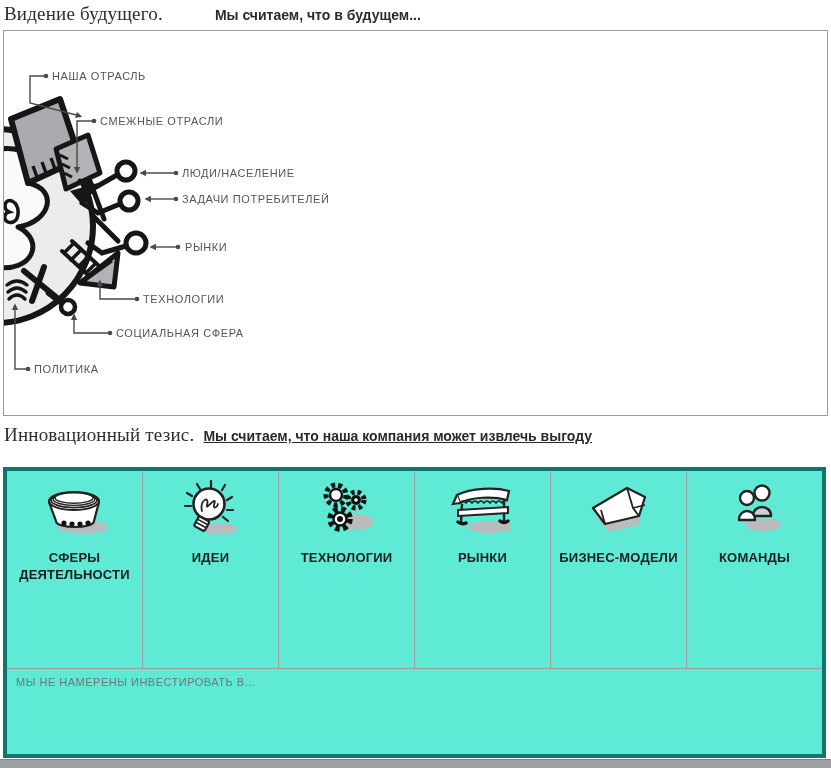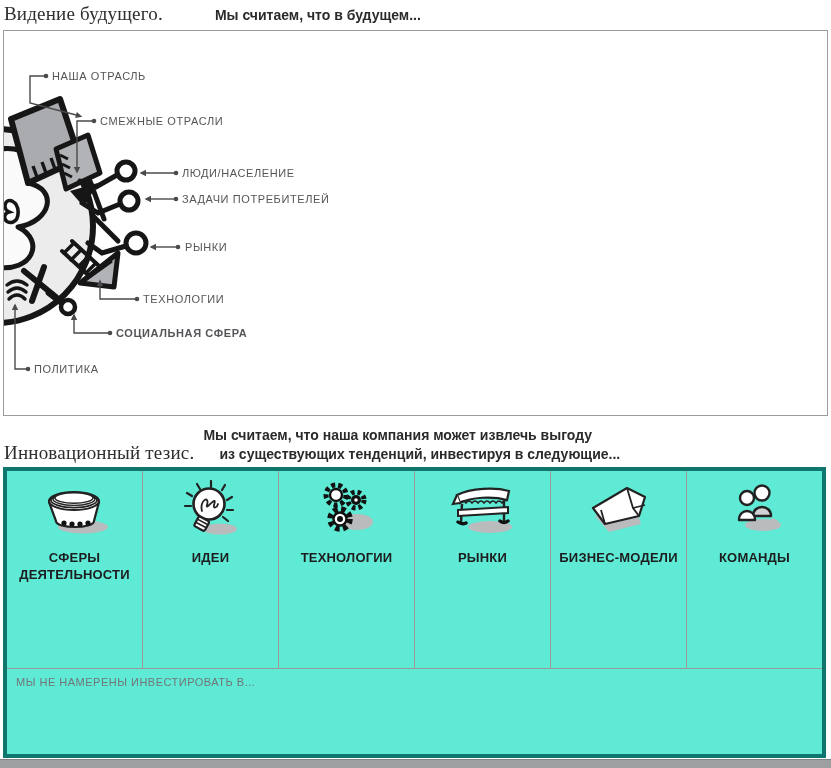--- a/index.html
+++ b/index.html
@@ -20,24 +20,24 @@
     border:1px solid #9b9b9b;background:#fff;box-sizing:content-box;overflow:hidden;
   }
   .vision-box svg{position:absolute;left:0;top:0;display:block;}
   .callout-label{
     position:absolute;font-size:11px;letter-spacing:.6px;color:#545558;
     white-space:nowrap;transform:translateY(-50%);line-height:1;
   }
   .cl-1{left:48px;top:45px;}  .cl-2{left:96px;top:90px;}
   .cl-3{left:178px;top:142px;}.cl-4{left:178px;top:168px;text-align:right;}
   .cl-5{left:181px;top:216px;}.cl-6{left:139px;top:268px;}
-  .cl-7{left:112px;top:302px;font-weight:bold;}.cl-8{left:30px;top:338px;}
+  .cl-7{left:112px;top:302px;}.cl-8{left:30px;top:338px;}
   
   .s2-header{position:absolute;left:4px;top:424px;display:flex;align-items:flex-end;}
-  .s2-sub{margin-left:9px;font-size:14px;font-weight:bold;color:#2a2a2c;line-height:19px;margin-top:2px;}
+  .s2-sub{margin-left:9px;font-size:14px;font-weight:bold;color:#2a2a2c;line-height:19px;margin-top:2px;text-decoration:underline;}
   .s2-sub .line2{padding-left:16px;}
   
   .thesis-table{
     position:absolute;left:3px;top:467px;width:823px;height:291px;
     border:4px solid #0f766e;background:#5eead4;box-sizing:border-box;
     display:flex;flex-direction:column;
   }
   .thesis-cols{display:flex;height:197px;border-bottom:1px solid #9b9b9b;}
   .thesis-cell{
     flex:1 1 0;border-right:1px solid #9b9b9b;display:flex;flex-direction:column;
@@ -163,21 +163,20 @@
   <div class="callout-label cl-5">РЫНКИ</div>
   <div class="callout-label cl-6">ТЕХНОЛОГИИ</div>
   <div class="callout-label cl-7">СОЦИАЛЬНАЯ СФЕРА</div>
   <div class="callout-label cl-8">ПОЛИТИКА</div>
 </div>
 
 <div class="s2-header">
   <span class="serif-title">Инновационный тезис.</span>
   <div class="s2-sub">
     <div class="line1">Мы считаем, что наша компания может извлечь выгоду</div>
-    <div class="line2">из существующих тенденций, инвестируя в следующие...</div>
   </div>
 </div>
 
 <div class="thesis-table">
   <div class="thesis-cols">
 
     <div class="thesis-cell">
       <svg width="76" height="58" viewBox="0 0 76 58">
         <ellipse cx="46" cy="47" rx="25" ry="6.5" fill="#b9bbbd"></ellipse>
         <path d="M12,22 C12,12 62,12 62,22 L57,41 C57,49 19,49 19,41 Z" fill="#fff" stroke="#222" stroke-width="2.2"></path>

